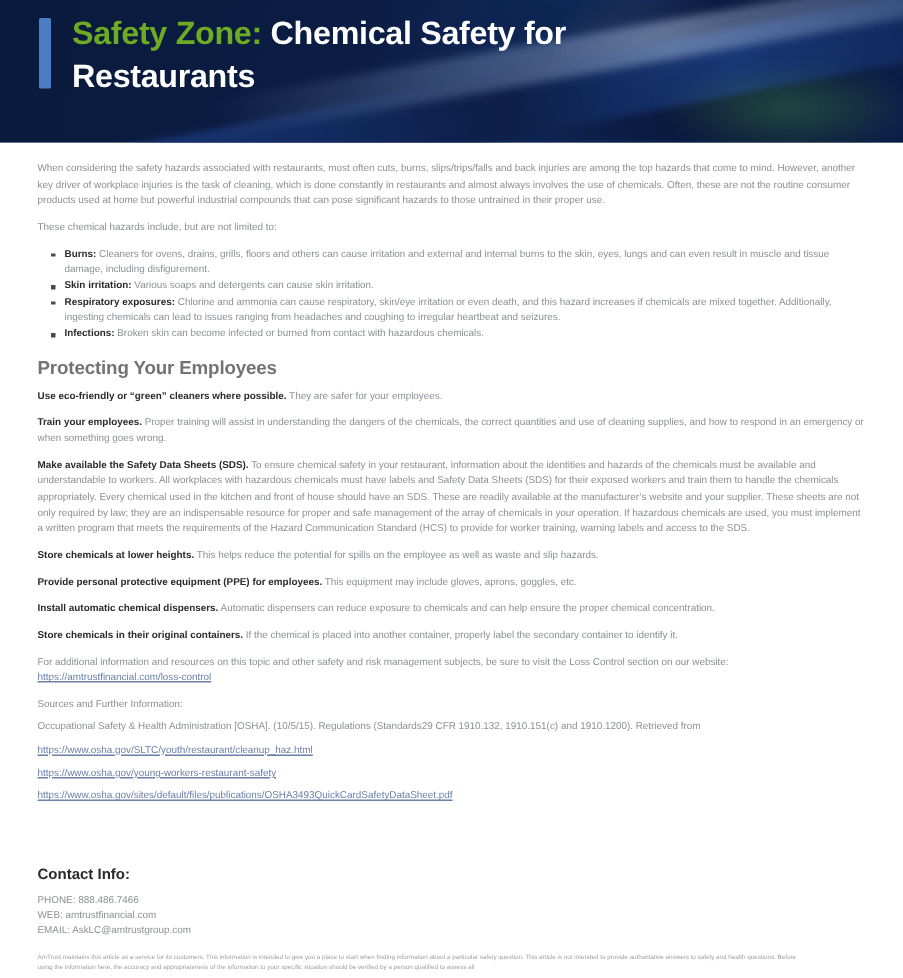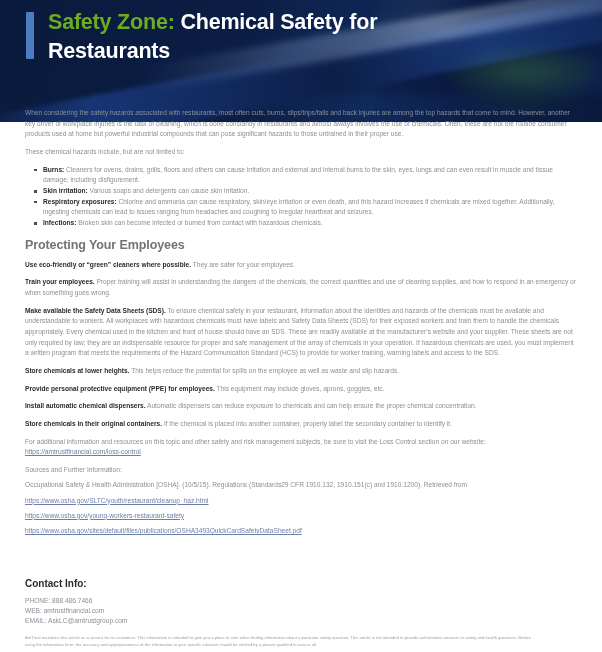--- a/index.html
+++ b/index.html
@@ -17,21 +17,21 @@
     position: relative;
     width: 602px;
     height: 652px;
     background: #ffffff;
   }
 
   
   .banner {
     position: relative;
     width: 602px;
-    height: 122px;
+    height: 95px;
     background: #0a1a3c;
     overflow: hidden;
   }
   .banner-photo {
     position: absolute;
     inset: 0;
     background:
       radial-gradient(ellipse 120px 70px at 520px 70px, rgba(30,70,40,0.55), rgba(10,26,60,0) 70%),
       radial-gradient(ellipse 90px 60px at 430px 30px, rgba(120,150,190,0.35), rgba(10,26,60,0) 70%),
       linear-gradient(100deg, #0a1a3c 0%, #0b1d44 40%, #102a5c 62%, #0c1f4a 78%, #0a1a3c 100%);

